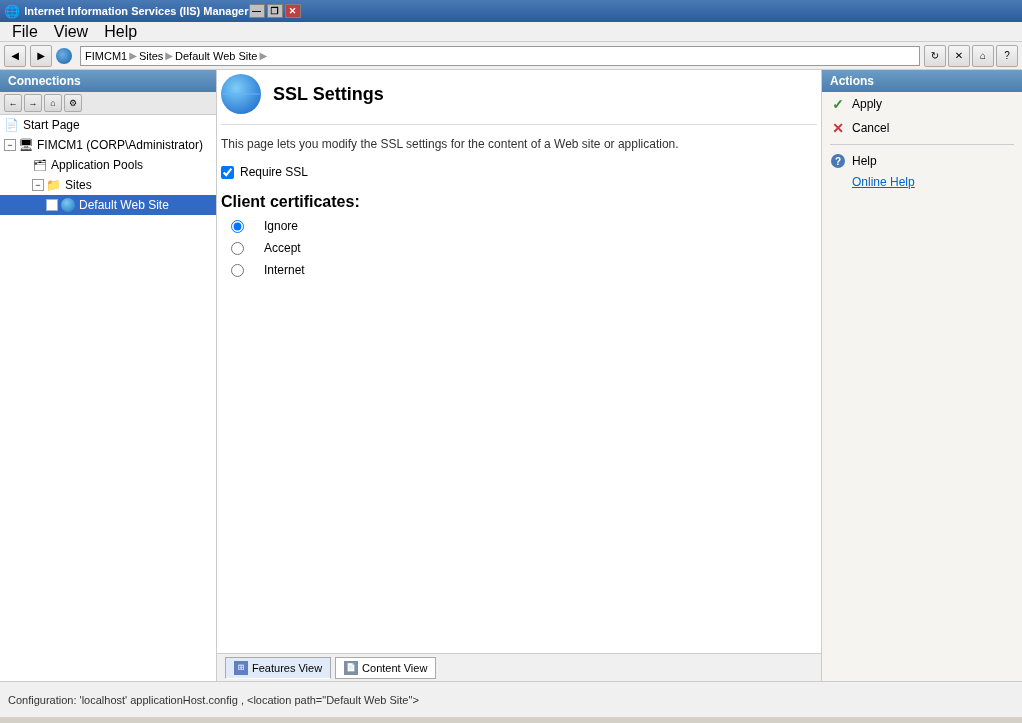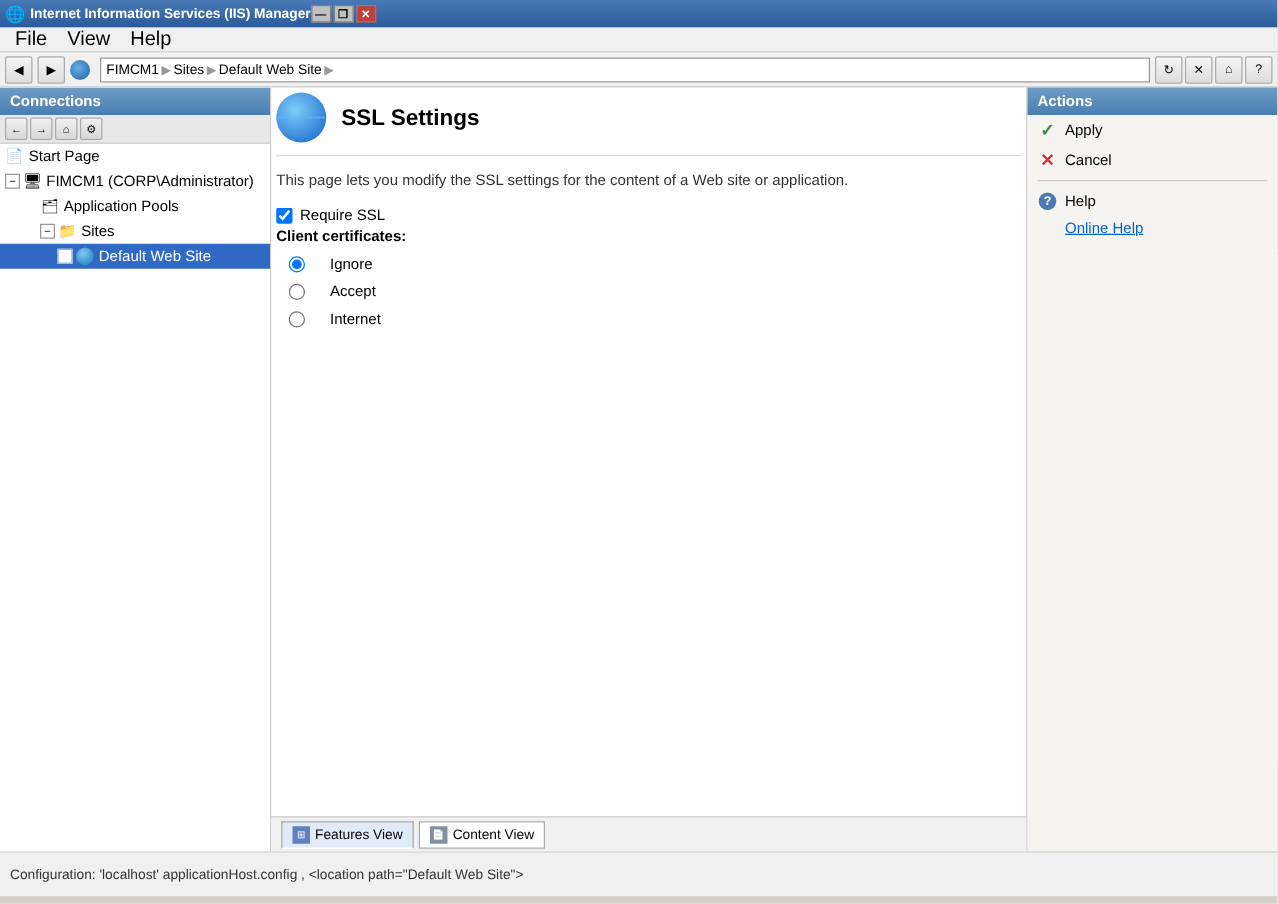--- a/index.html
+++ b/index.html
@@ -197,25 +197,25 @@
       color: #000;
     }
     .ssl-description {
       font-size: 12px;
       color: #333;
       margin-bottom: 14px;
     }
     .checkbox-row {
       display: flex;
       align-items: center;
-      margin-bottom: 3px;
+      margin-bottom: 14px;
     }
     .checkbox-row input[type="checkbox"] { margin-right: 6px; }
     .section-label {
-      font-size: 12px;
+      font-size: 16px;
       font-weight: bold;
       margin-bottom: 8px;
     }
     .radio-group {
       display: flex;
       flex-direction: column;
       gap: 8px;
       padding-left: 10px;
     }
     .radio-row {

